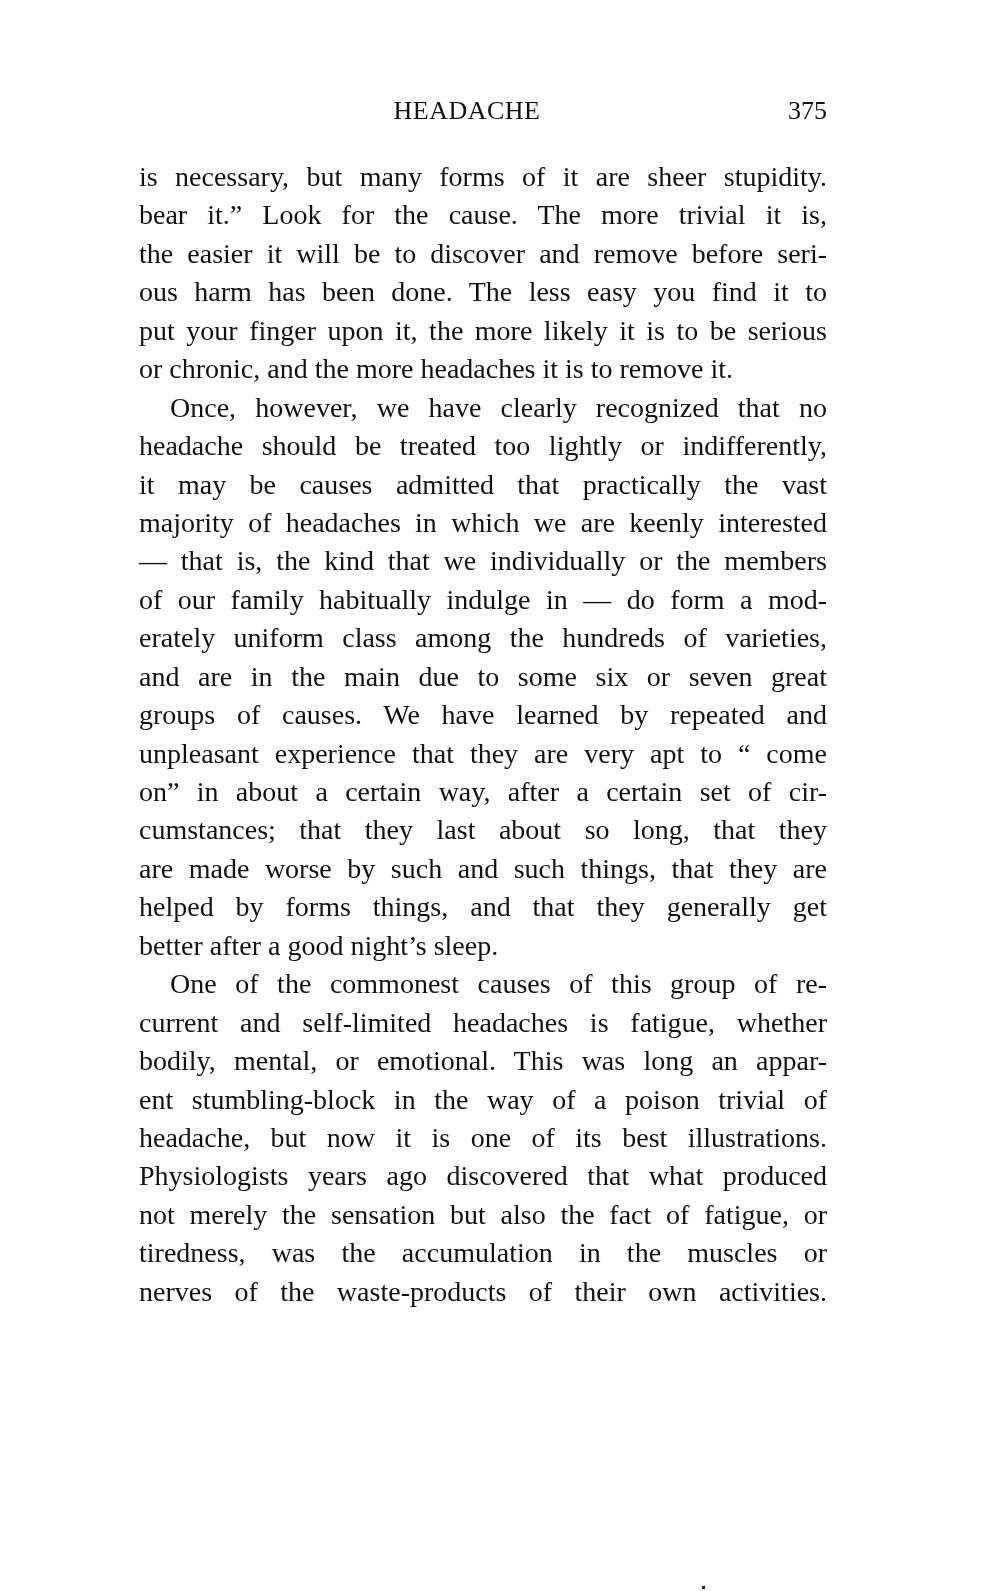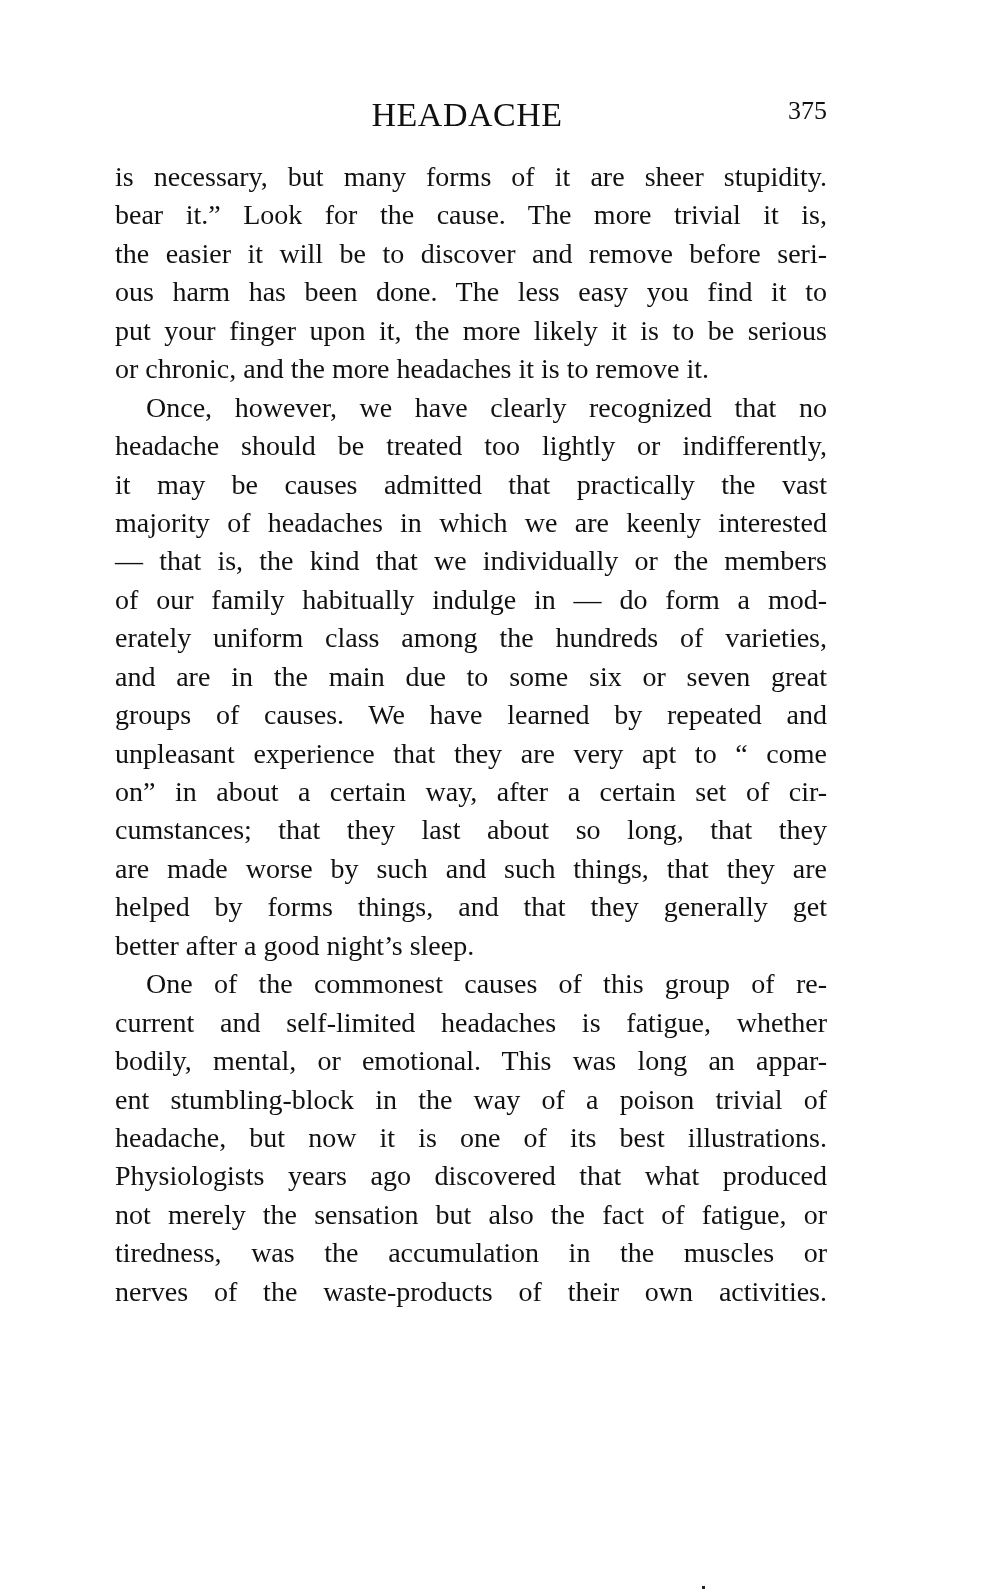--- a/index.html
+++ b/index.html
@@ -1,22 +1,22 @@
 <!DOCTYPE html>
 <html><head>
   <meta charset="utf-8">
   <style>
     html, body { margin: 0; padding: 0; background: #ffffff; }
     body { width: 1000px; height: 1591px; position: relative; overflow: hidden; }
     .page { position: absolute; left: 0; top: 0; width: 1000px; height: 1591px; background: #fff; color: #111; font-family: "Liberation Serif", "DejaVu Serif", serif; }
     .running-head { position: absolute; top: 96px; left: 115px; width: 712px; height: 36px; }
-    .running-title { position: absolute; left: 0; right: 8px; text-align: center; font-size: 34px; letter-spacing: 0.5px; top: 0; }
+    .running-title { position: absolute; left: 0; right: 8px; text-align: center; font-size: 26px; letter-spacing: 0.5px; top: 0; }
     .page-number { position: absolute; right: 0; top: 0; font-size: 26px; text-align: right; }
     .body-text { position: absolute; left: 115px; top: 158px; width: 712px; }
-    .line { display: block; height: 38.45px; line-height: 38.45px; font-size: 28px; white-space: nowrap; text-align: justify; text-align-last: justify; }
+    .line { display: block; height: 38.45px; line-height: 38.45px; font-size: 28px; white-space: nowrap; text-align: justify; text-align-last: justify; margin-left: 24px; }
     .line.last { text-align-last: left; }
     .line.indent { padding-left: 31px; }
     .speck { position: absolute; left: 702px; top: 1586px; width: 3px; height: 3px; background: #222; }
   </style>
 </head>
 <body>
 
 <div class="page">
   <div class="running-head">
     <div class="running-title">HEADACHE</div>

